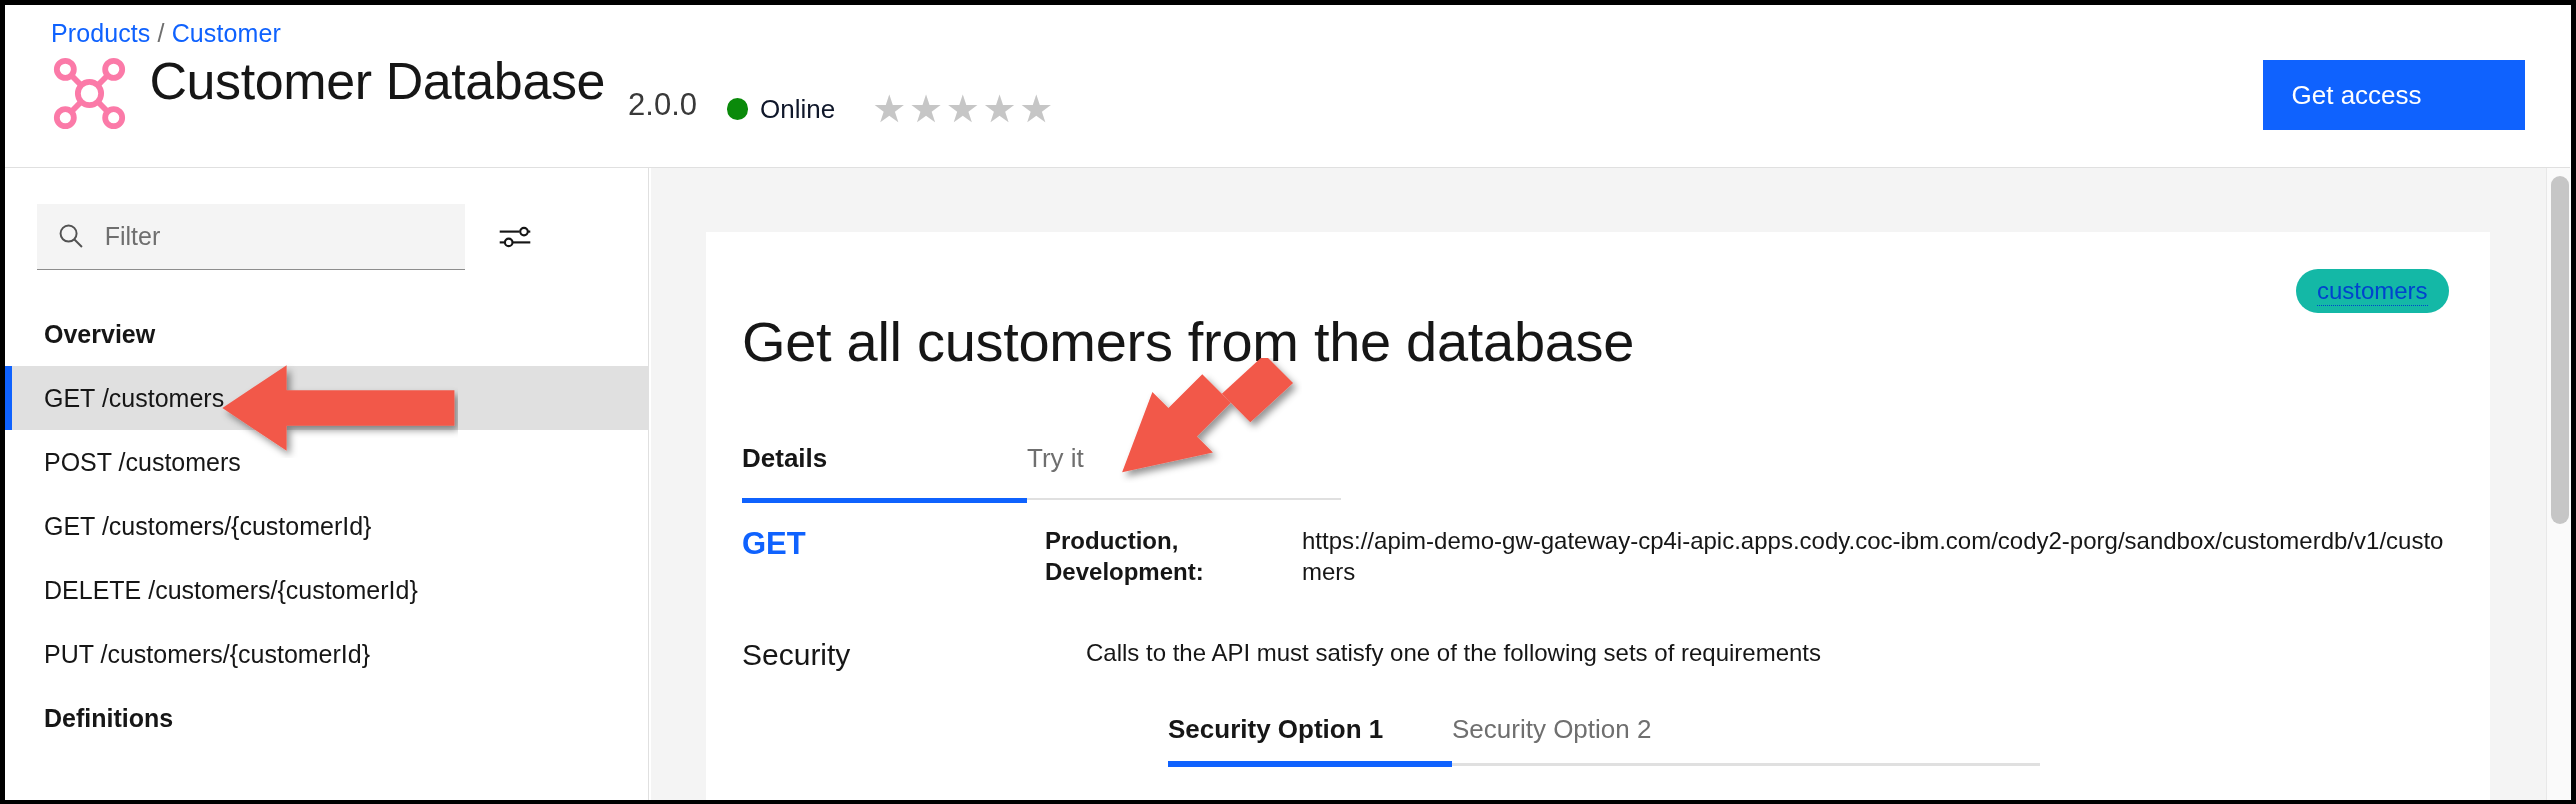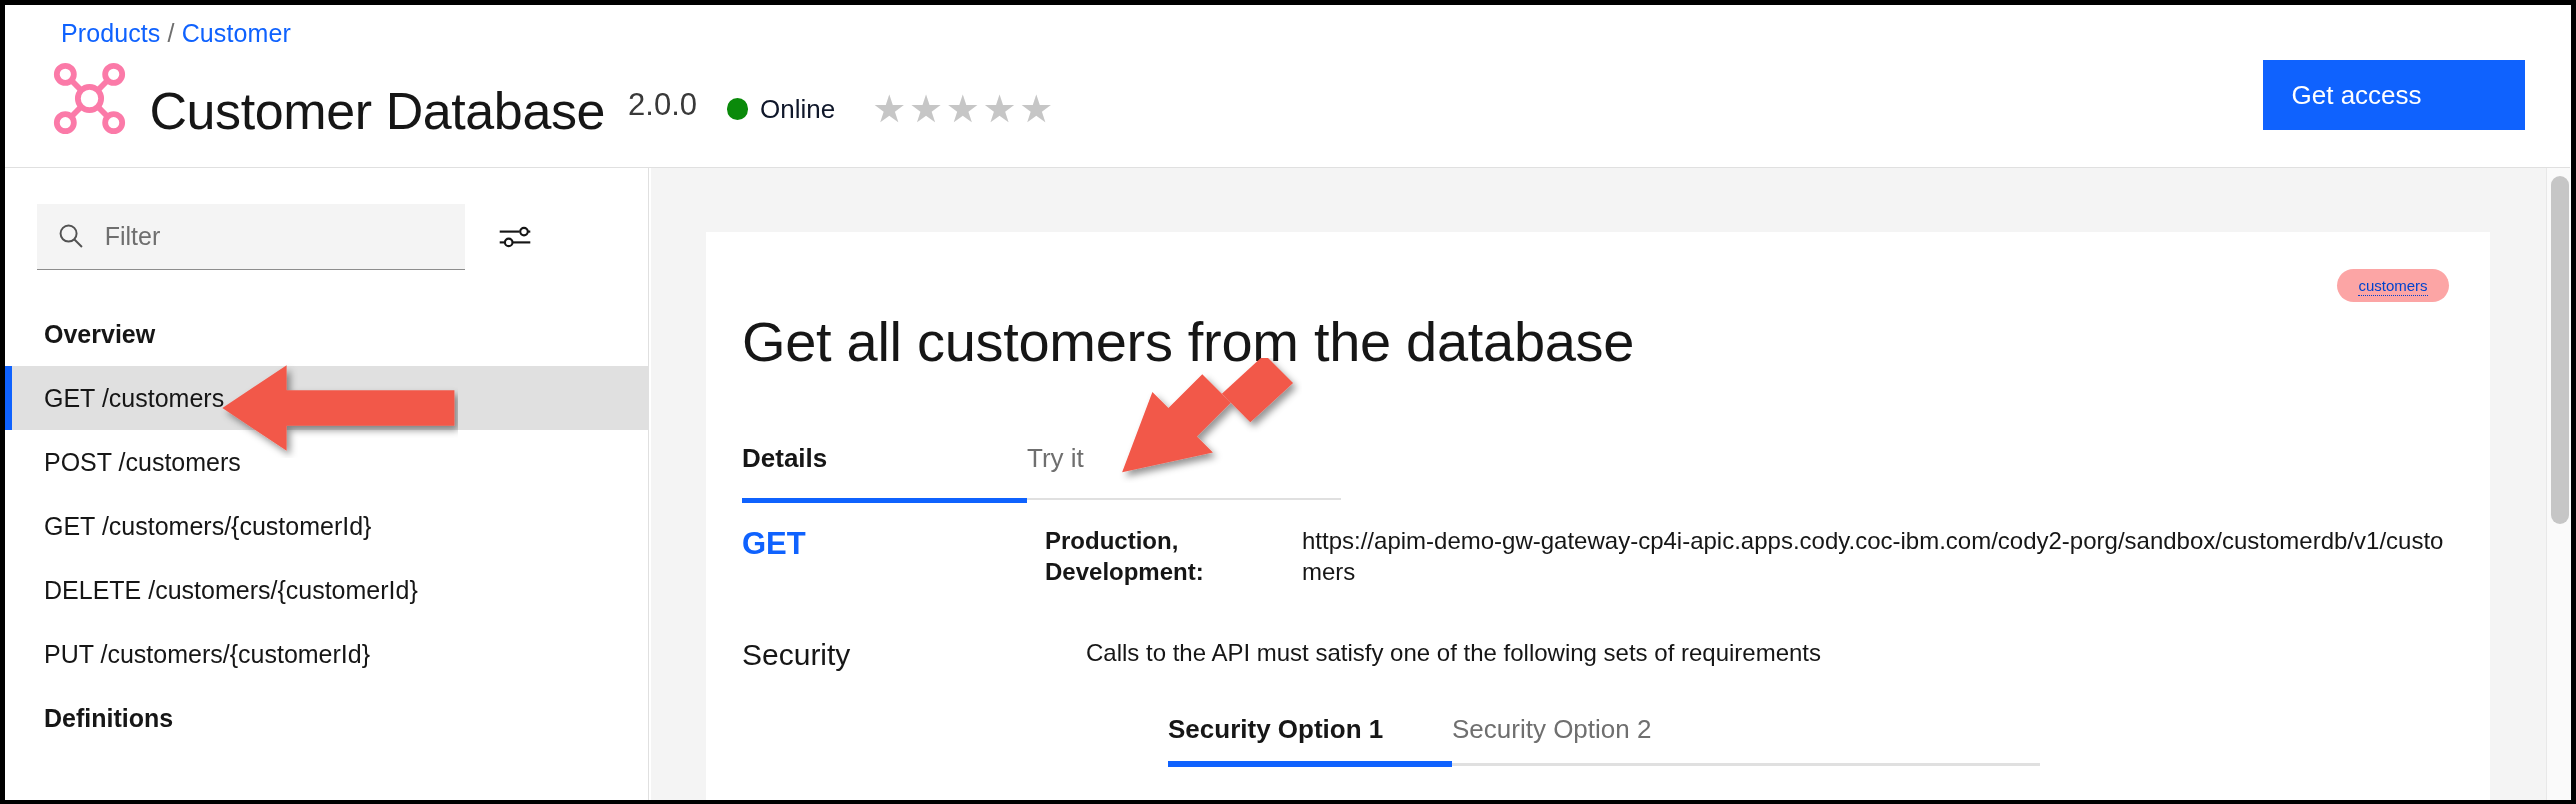--- a/index.html
+++ b/index.html
@@ -26,34 +26,34 @@
     position: absolute;
     left: 0; top: 0;
     width: 2565px;
     height: 163px;
     background: #ffffff;
     border-bottom: 1.8px solid #e0e0e0;
   }
 
   #breadcrumb {
     position: absolute;
-    left: 56px; top: 14.3px;
+    left: 46px; top: 14.3px;
     font-size: 25px;
     color: #0f62fe;
     letter-spacing: 0.1px;
     white-space: nowrap;
   }
   #breadcrumb .crumb-link { color: #0f62fe; text-decoration: none; cursor: pointer; }
   #breadcrumb .crumb-sep { color: #6f6f6f; margin: 0 7.1px; }
 
   #title-row {
     position: absolute;
     left: 46px; top: 50px;
     display: flex;
-    align-items: flex-end;
+    align-items: flex-start;
     height: 82px;
   }
 
   #app-logo { width: 77px; height: 77px; flex: 0 0 auto; }
 
   #app-title {
     margin-left: 21.4px;
     font-size: 52px;
     font-weight: 400;
     color: #161616;
@@ -199,23 +199,23 @@
     position: absolute;
     left: 55px; top: 64px;
     width: 1784px;
     height: 607px;
     background: #ffffff;
   }
 
   #tag-pill {
     position: absolute;
     right: 41px; top: 37px;
-    background: #fca5a5;
+    background: #14b8a6;
     color: #0043ce;
-    font-size: 15px;
+    font-size: 24px;
     padding: 8px 21.4px 8px 21.4px;
     border-radius: 27px;
     white-space: nowrap;
   }
   #tag-pill .tag-text {
     border-bottom: 1.8px dotted #0043ce;
     padding-bottom: 0.9px;
   }
 
   #page-heading {

